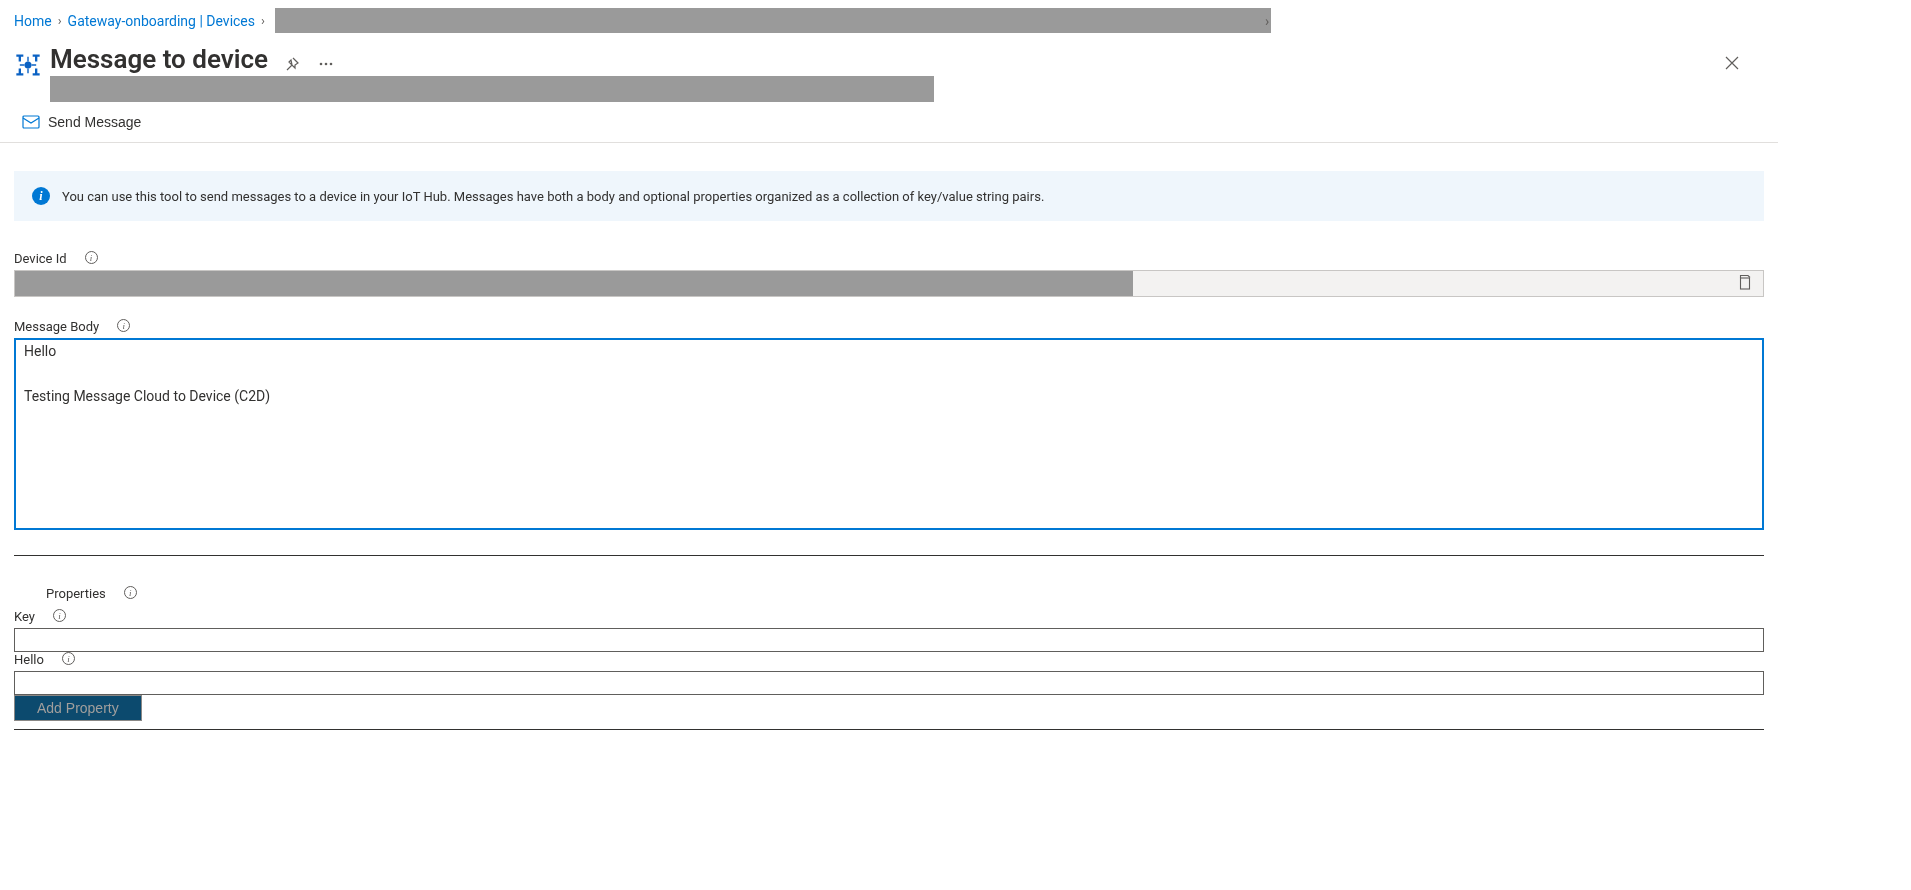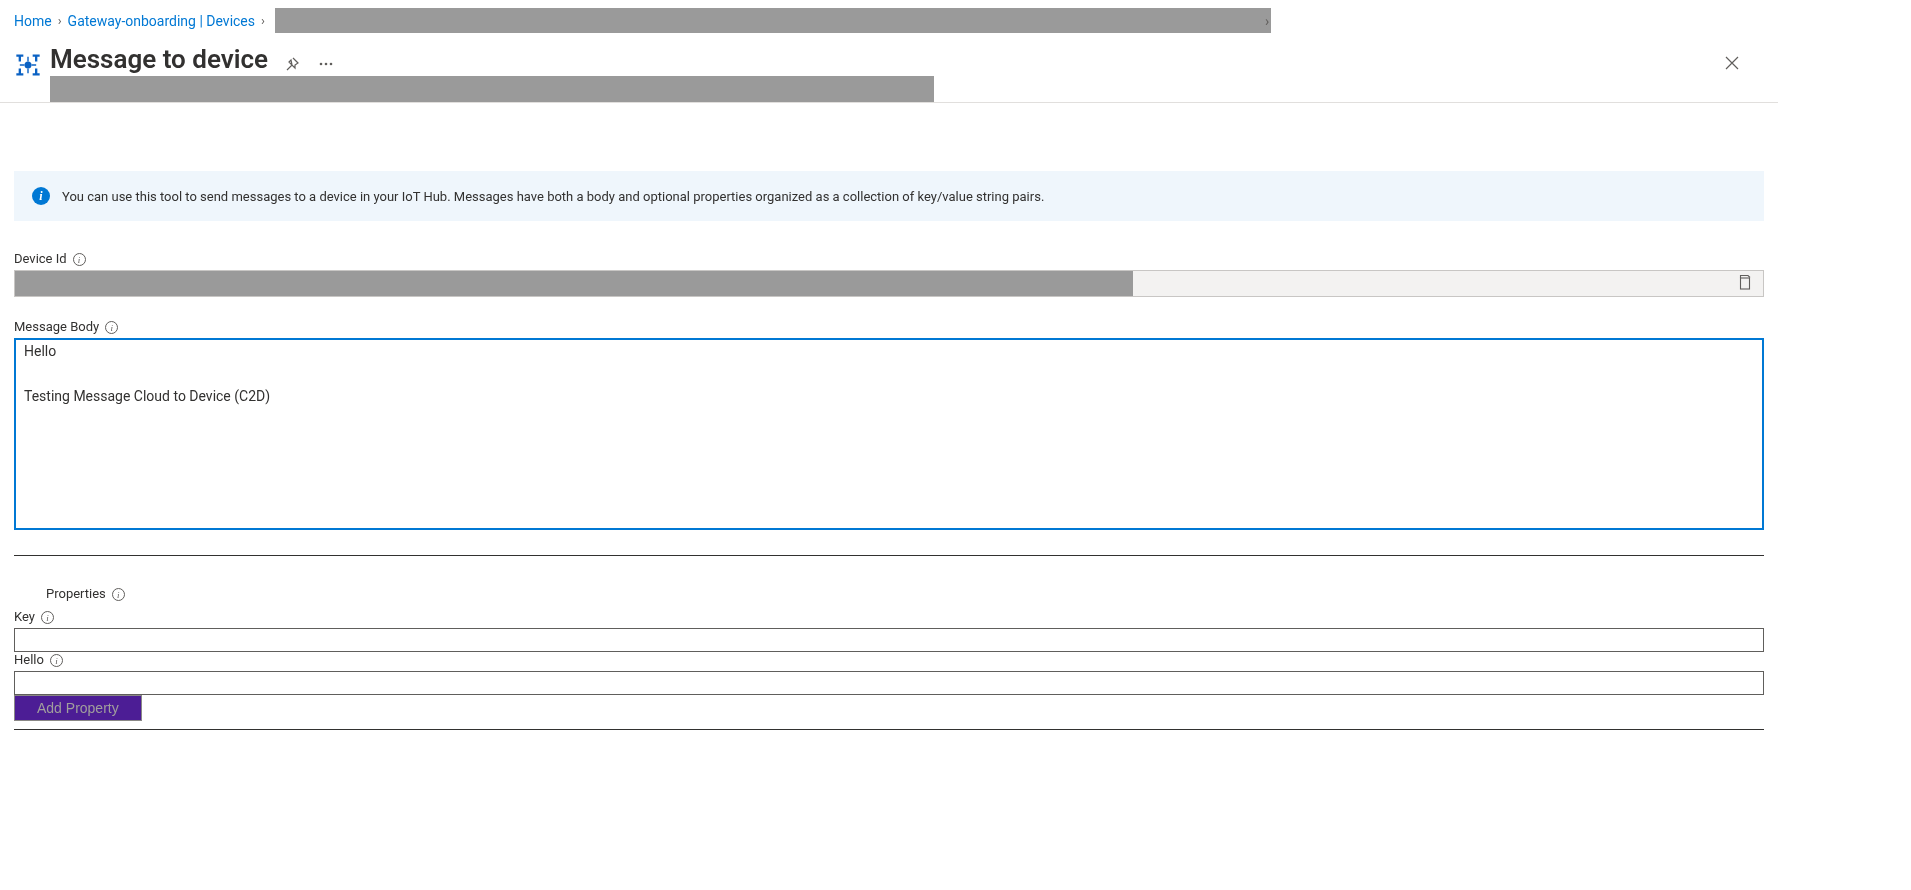--- a/index.html
+++ b/index.html
@@ -116,21 +116,21 @@
     background: #0078d4;
     color: #fff;
     display: flex; align-items: center; justify-content: center;
     font-style: italic;
     font-family: Georgia, serif;
     font-weight: bold;
     font-size: 12px;
   }
   
   .field-label {
-    display: flex; align-items: flex-end; gap: 6px;
+    display: flex; align-items: flex-start; gap: 18px;
     font-size: 13px; color: #323130;
     margin-bottom: 4px;
   }
   .info-circle {
     width: 13px; height: 13px;
     border: 1px solid #605e5c;
     border-radius: 50%;
     display: inline-flex; align-items: center; justify-content: center;
     font-size: 9px; color: #605e5c;
     font-style: italic;
@@ -184,21 +184,21 @@
     height: 24px;
     border: 1px solid #605e5c;
     padding: 2px 6px;
     font-family: inherit;
     font-size: 13px;
     outline: none;
   }
   .prop-group { margin-bottom: 0; }
   .add-prop-btn {
     border: 1px solid #8a8886;
-    background: #4c1d95;
+    background: #0c4a6e;
     color: #a19f9d;
     font-size: 14px;
     padding: 4px 22px;
     cursor: not-allowed;
   }
   
   ::-webkit-scrollbar { width: 16px; }
   ::-webkit-scrollbar-track { background: #f3f2f1; }
   ::-webkit-scrollbar-thumb { background: #c8c6c4; }
   ::-webkit-scrollbar-button:single-button {
@@ -248,20 +248,29 @@
       </div>
       <div class="subhead-redacted"></div>
     </div>
     <button class="close-x">
       <svg width="16" height="16" viewBox="0 0 16 16" stroke="#605e5c" stroke-width="1.2">
         <path d="M2 2 L14 14 M14 2 L2 14"></path>
       </svg>
     </button>
   </div>
 
+  <div class="toolbar">
+    <button class="send-msg-btn">
+      <svg width="18" height="14" viewBox="0 0 18 14" fill="none" stroke="#0078d4" stroke-width="1.2">
+        <rect x="1" y="1" width="16" height="12" rx="1"></rect>
+        <path d="M1 3 L9 8 L17 3"></path>
+      </svg>
+      <span>Send Message</span>
+    </button>
+  </div>
   <div class="hr"></div>
 
   <div class="content-scroll">
 
     
     <div class="info-banner">
       <div class="info-icon">i</div>
       <span>You can use this tool to send messages to a device in your IoT Hub. Messages have both a body and optional properties organized as a collection of key/value string pairs.</span>
     </div>
 

